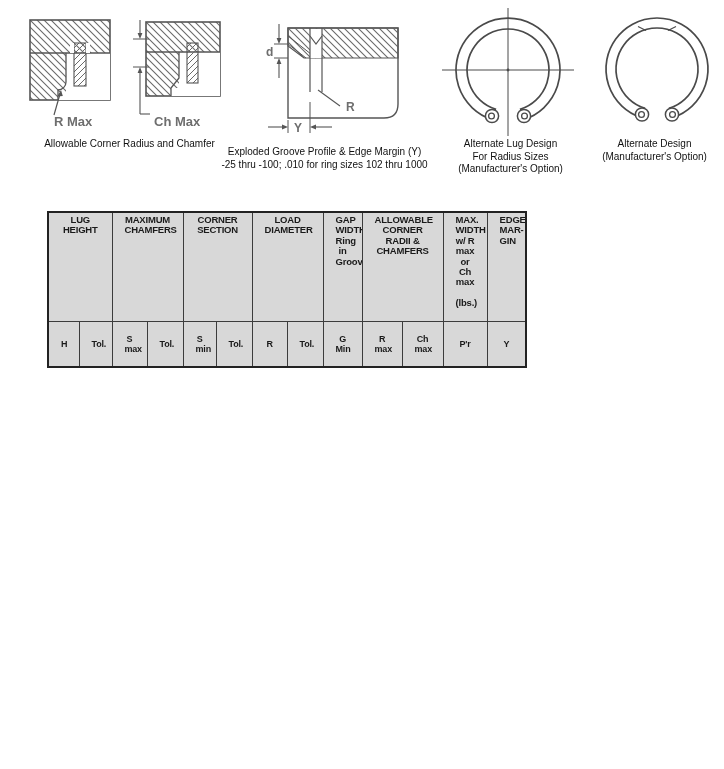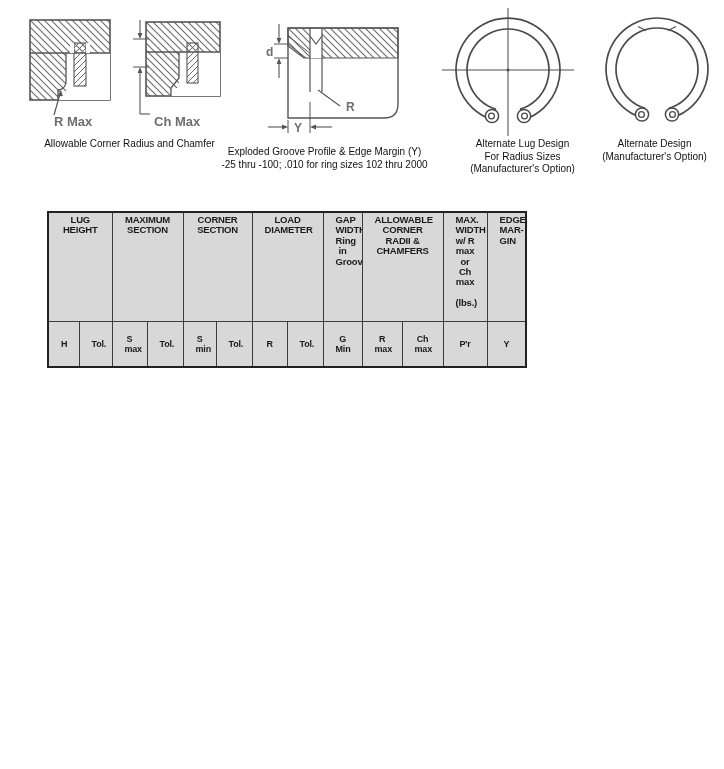--- a/index.html
+++ b/index.html
@@ -106,35 +106,35 @@
   <line x1="72" y1="96" x2="72" y2="127" stroke="#555" stroke-width="1"></line>
   <line x1="30" y1="121" x2="44" y2="121" stroke="#555" stroke-width="1.1"></line>
   <polygon points="50,121 44,118.6 44,123.4" fill="#555"></polygon>
   <line x1="94" y1="121" x2="78" y2="121" stroke="#555" stroke-width="1.1"></line>
   <polygon points="72,121 78,118.6 78,123.4" fill="#555"></polygon>
   <text x="56" y="126" class="smalldim">Y</text>
 </svg>
 
 <div class="cap" style="left:212px;top:146px;width:225px;">
   <div>Exploded Groove Profile &amp; Edge Margin (Y)</div>
-  <div>-25 thru -100; .010 for ring sizes 102 thru 2000</div>
+  <div>-25 thru -100; .010 for ring sizes 102 thru 1000</div>
 </div>
 
 <svg class="fig" style="left:430px;top:6px;" width="160" height="132" viewBox="0 0 160 132">
   <line x1="12" y1="64" x2="144" y2="64" stroke="#4a4a4a" stroke-width="1"></line>
   <line x1="78" y1="2" x2="78" y2="130" stroke="#4a4a4a" stroke-width="1"></line>
   <circle cx="78" cy="64" r="1.4" fill="#4a4a4a"></circle>
   <path d="M 61.9 113.5 A 52 52 0 1 1 94.1 113.5 L 90.7 103 A 41 41 0 1 0 65.3 103 Z" fill="none" stroke="#4a4a4a" stroke-width="1.7"></path>
   <circle cx="62" cy="110" r="6.6" fill="#fff" stroke="#4a4a4a" stroke-width="1.5"></circle>
   <circle cx="94" cy="110" r="6.6" fill="#fff" stroke="#4a4a4a" stroke-width="1.5"></circle>
   <circle cx="61.5" cy="110" r="2.9" fill="#fff" stroke="#4a4a4a" stroke-width="1.3"></circle>
   <circle cx="94.5" cy="110" r="2.9" fill="#fff" stroke="#4a4a4a" stroke-width="1.3"></circle>
 </svg>
 
-<div class="cap" style="left:440px;top:138px;width:165px;">
+<div class="cap" style="left:428px;top:138px;width:165px;">
   <div>Alternate Lug Design</div>
   <div>For Radius Sizes</div>
   <div>(Manufacturer's Option)</div>
 </div>
 
 <svg class="fig" style="left:592px;top:10px;" width="132" height="124" viewBox="0 0 132 124">
   <path d="M 49.2 107.5 A 51 51 0 1 1 80.8 107.5 L 77.7 98 A 41 41 0 1 0 52.3 98 Z" fill="none" stroke="#4a4a4a" stroke-width="1.7"></path>
   <line x1="46" y1="16.5" x2="54" y2="20.5" stroke="#4a4a4a" stroke-width="1.2"></line>
   <line x1="84" y1="16.5" x2="76" y2="20.5" stroke="#4a4a4a" stroke-width="1.2"></line>
   <circle cx="50" cy="104.5" r="6.6" fill="#fff" stroke="#4a4a4a" stroke-width="1.5"></circle>
@@ -162,21 +162,21 @@
       <col style="width:40px">
       <col style="width:41px">
       <col style="width:44px">
     <col style="width:39px">
   </colgroup>
 <thead>
       <tr>
         <th class="g" colspan="2">LUG
 HEIGHT</th>
         <th class="g" colspan="2">MAXIMUM
-SECTION</th>
+CHAMFERS</th>
         <th class="g" colspan="2">CORNER
 SECTION</th>
         <th class="g" colspan="2">LOAD
 DIAMETER</th>
         <th class="g" colspan="1">GAP
 WIDTH
 Ring
 in
 Groove</th>
         <th class="g" colspan="2">ALLOWABLE

